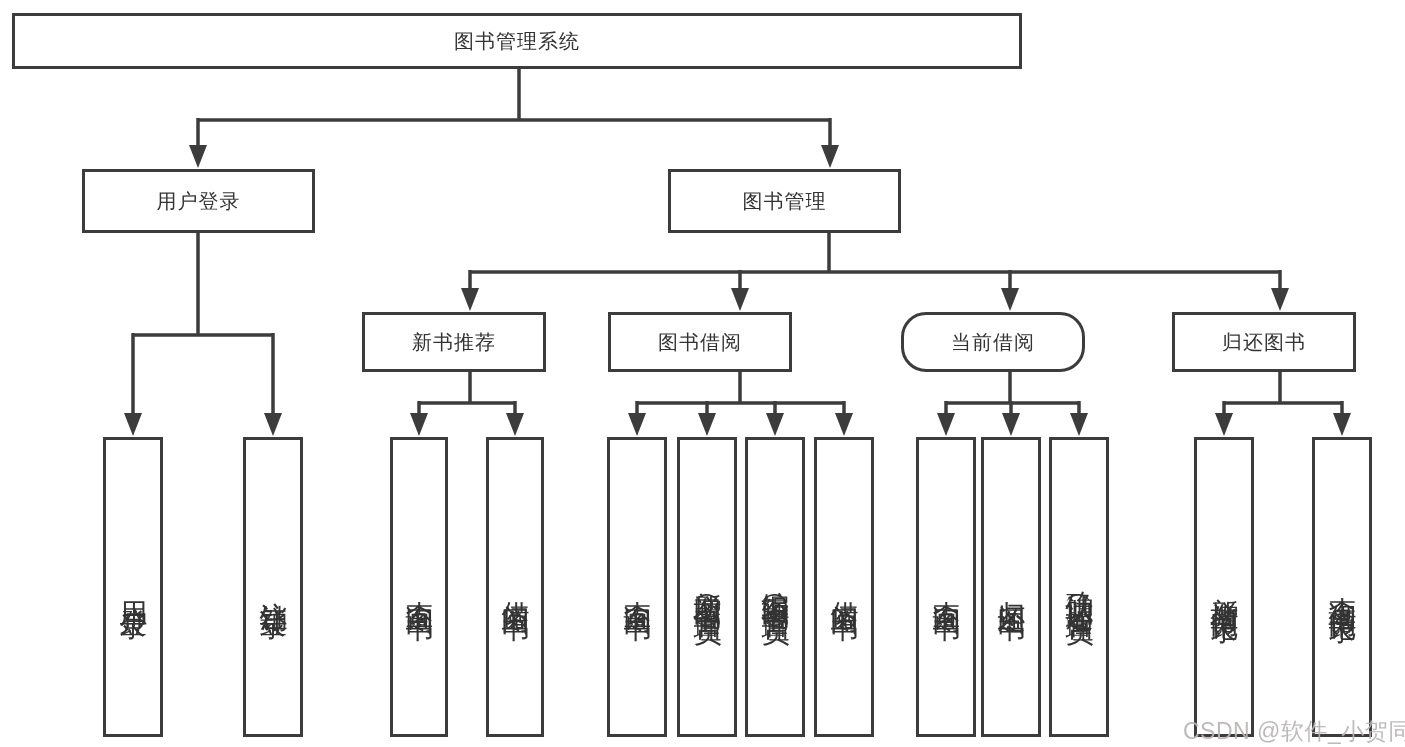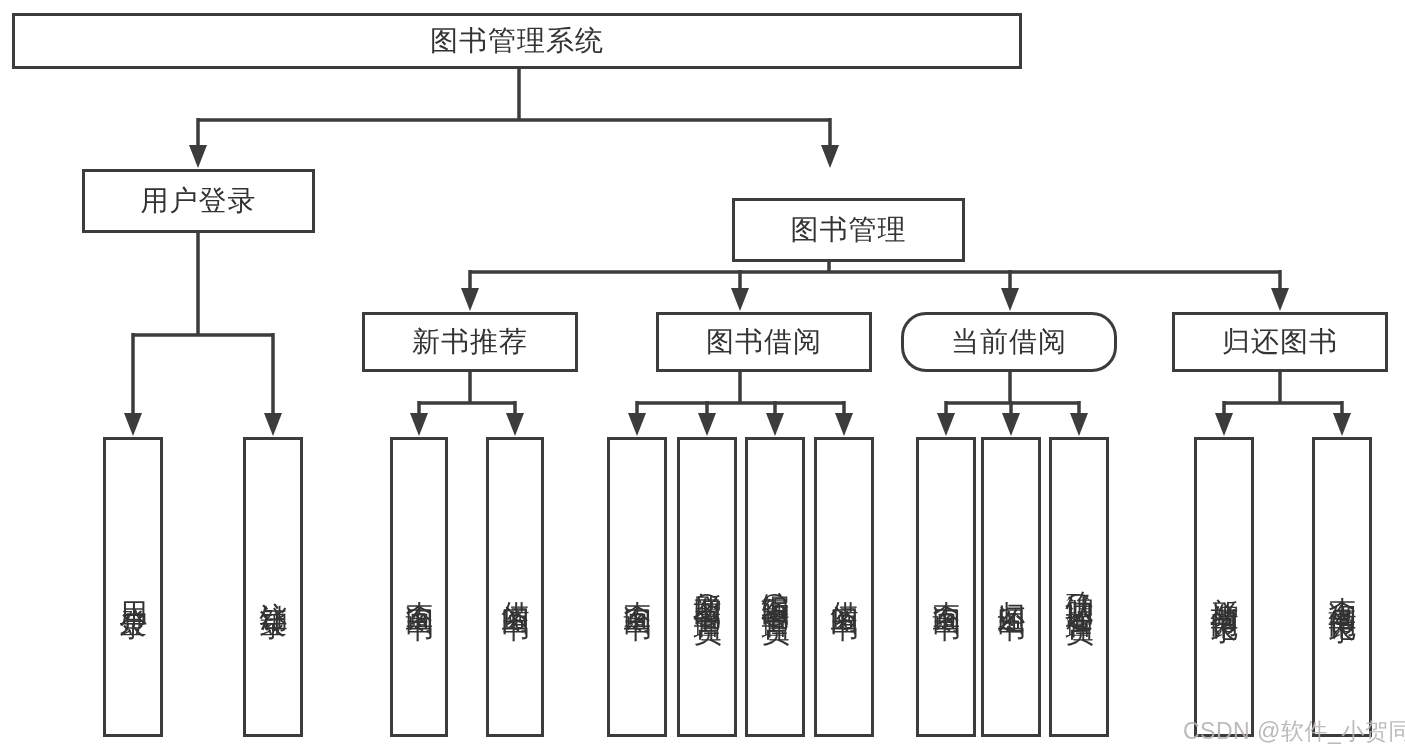--- a/index.html
+++ b/index.html
@@ -22,27 +22,27 @@
     box-sizing: border-box;
     border: 3px solid #3c3c3c;
     background: #ffffff;
     display: flex;
     align-items: center;
     justify-content: center;
     color: #333333;
     z-index: 1;
   }
   .hlabel {
-    font-size: 28px;
+    font-size: 20px;
     letter-spacing: 1px;
     white-space: nowrap;
   }
   .root-box  { left: 12px;  top: 13px;  width: 1010px; height: 56px; }
   .l2-box    { top: 169px; width: 233px; height: 64px; }
-  .l3-box    { top: 312px; width: 216px; height: 60px; }
+  .l3-box    { top: 312px; width: 184px; height: 60px; }
   .leaf      { top: 437px; height: 300px; }
   .vtext {
     writing-mode: vertical-rl;
     text-orientation: mixed;
     font-size: 28px;
     letter-spacing: 4px;
     line-height: 1;
     color: #333333;
   }
   .watermark {
@@ -98,28 +98,28 @@
     </g>
   </svg>
 
   <div class="box root-box">
     <span class="hlabel">图书管理系统</span>
   </div>
 
   <div class="box l2-box" style="left:82px;">
     <span class="hlabel">用户登录</span>
   </div>
-  <div class="box l2-box" style="left:732px;margin-top:29px;">
+  <div class="box l2-box" style="left:668px;">
     <span class="hlabel">图书管理</span>
   </div>
 
   <div class="box l3-box" style="left:362px;">
     <span class="hlabel">新书推荐</span>
   </div>
-  <div class="box l3-box" style="left:656px;align-items:center;">
+  <div class="box l3-box" style="left:608px;align-items:center;">
     <span class="hlabel">图书借阅</span>
   </div>
   <div class="box l3-box" style="left:901px;border-radius:25px;">
     <span class="hlabel">当前借阅</span>
   </div>
   <div class="box l3-box" style="left:1172px;">
     <span class="hlabel">归还图书</span>
   </div>
 
   <div class="box leaf" style="left:103px;width:60px;">

